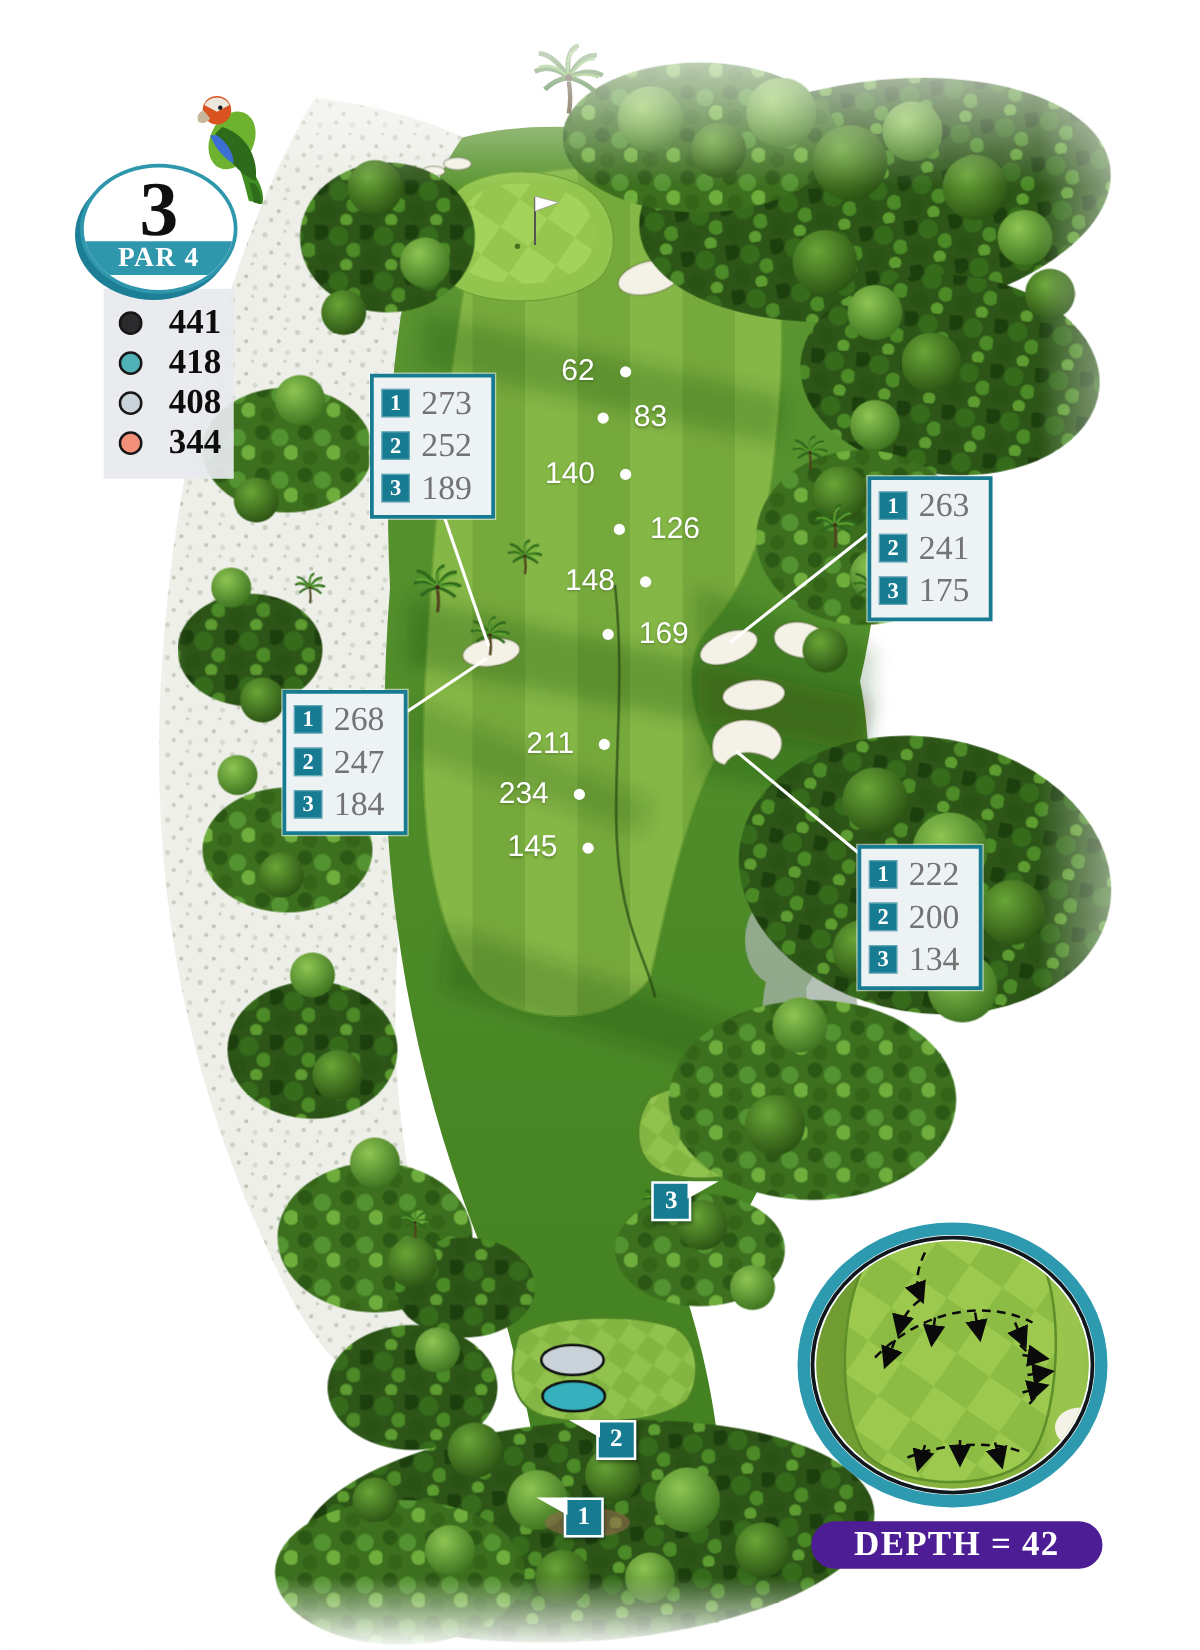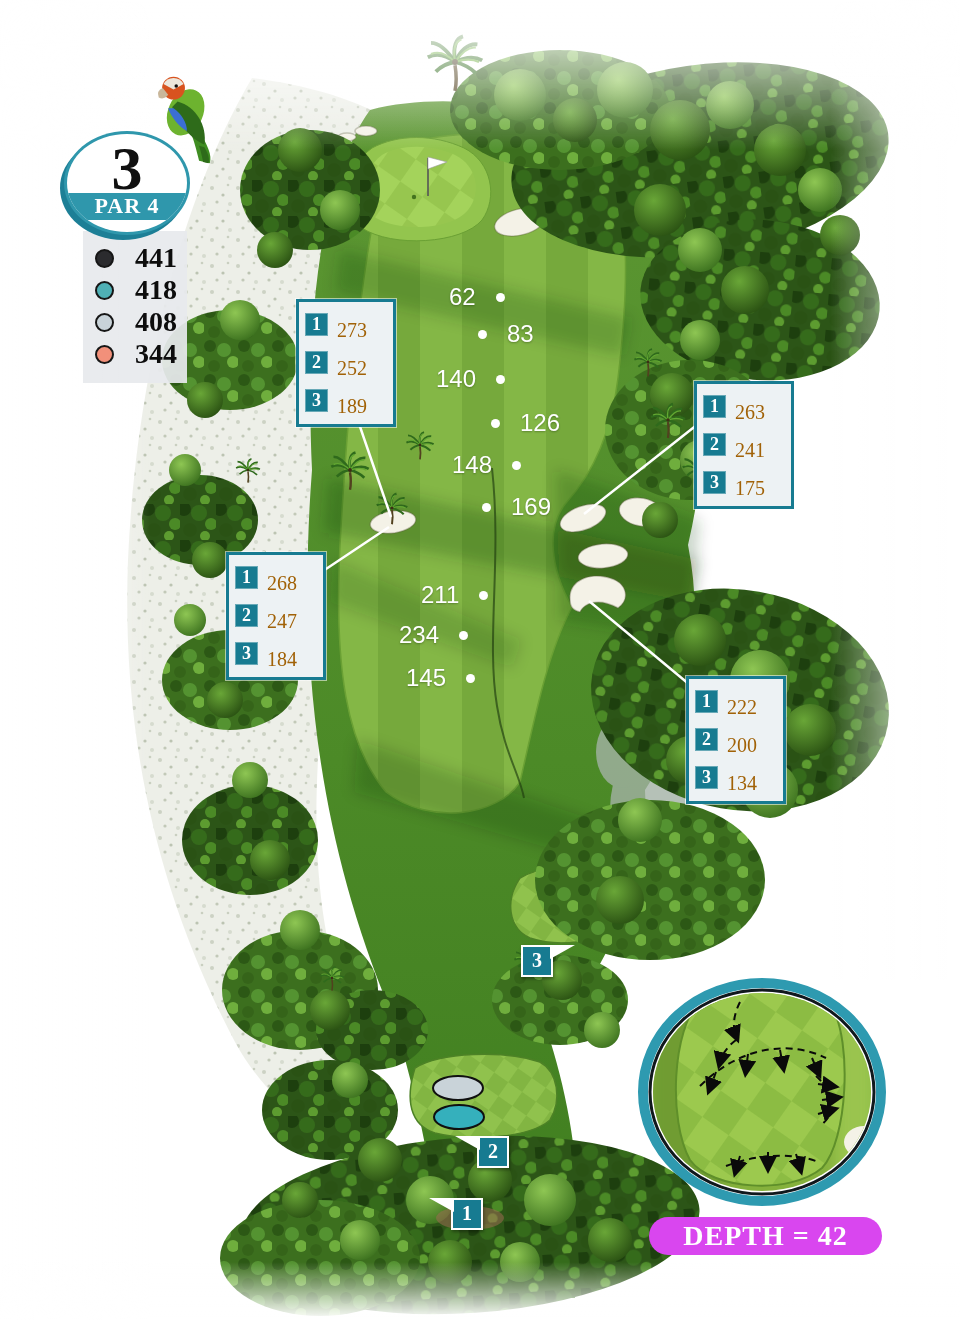--- a/index.html
+++ b/index.html
@@ -23,21 +23,21 @@
   .legend-dot{width:19px;height:19px;border-radius:50%;border:2px solid #161616;box-sizing:border-box;flex:0 0 auto;}
   .ld-black{background:#2b2b2e}.ld-teal{background:#4fb0b5}.ld-silver{background:#c9d3d9}.ld-orange{background:#f2907a}
   .legend-val{font-weight:bold;font-size:28px;color:#0d0d0d;}
 
   
   .callout{position:absolute;background:#edf2f4;border:3px solid #177b91;padding:5px 9px 6px 6px;
            display:flex;flex-direction:column;gap:3px;z-index:3;box-shadow:0 0 0 1px rgba(255,255,255,0.55);}
   .co-row{display:flex;align-items:center;gap:9px;}
   .co-sq{width:23px;height:23px;background:#177b91;color:#fff;font-weight:bold;font-size:18px;line-height:23px;
          text-align:center;box-shadow:inset 0 0 0 1px rgba(255,255,255,0.35);flex:0 0 auto;}
-  .co-val{font-size:20px;color:#a16207;min-width:47px;margin-top:12px;}
+  .co-val{font-size:27px;color:#737373;min-width:47px;}
   #co1{left:296px;top:299px}
   #co2{left:694px;top:381px}
   #co3{left:226px;top:552px}
   #co4{left:686px;top:676px}
 
   
   .marker{position:absolute;display:flex;align-items:center;gap:20px;color:#fff;z-index:2;
           font-family:"Liberation Sans",sans-serif;font-size:24px;text-shadow:0 1px 2px rgba(20,40,10,0.35);}
   .mdot{width:9px;height:9px;border-radius:50%;background:#fff;flex:0 0 auto;}
   #m62{left:449px;top:283px}  #m83{left:478px;top:320px}  #m105{left:436px;top:365px}
@@ -47,21 +47,21 @@
   
   .tee-label{position:absolute;width:28px;height:28px;background:#177b91;border:2px solid #fff;
              box-shadow:1px 2px 3px rgba(0,0,0,0.35);color:#fff;font-weight:bold;font-size:20px;
              line-height:26px;text-align:center;z-index:3;}
   .tee-label .wedge{position:absolute;width:0;height:0;}
   #tl1{left:451px;top:1198px} #tl2{left:477px;top:1136px} #tl3{left:521px;top:945px}
   #tl1 .wedge,#tl2 .wedge{left:-24px;top:-2px;border-bottom:14px solid transparent;border-right:25px solid #fff;}
   #tl3 .wedge{right:-24px;top:-2px;border-bottom:14px solid transparent;border-left:25px solid #fff;}
 
   
-  #depth-banner{position:absolute;left:649px;top:1217px;width:233px;height:38px;background:#d946ef;
+  #depth-banner{position:absolute;left:649px;top:1217px;width:233px;height:38px;background:#4c1d95;
                 border-radius:19px;color:#fff;font-weight:bold;font-size:28px;line-height:38px;
                 text-align:center;letter-spacing:1px;z-index:3;}
 
   #parrot{position:absolute;left:150px;top:72px;width:82px;height:94px;z-index:5;}
 </style>
 </head>
 <body>
 
 <div id="stage">
 

